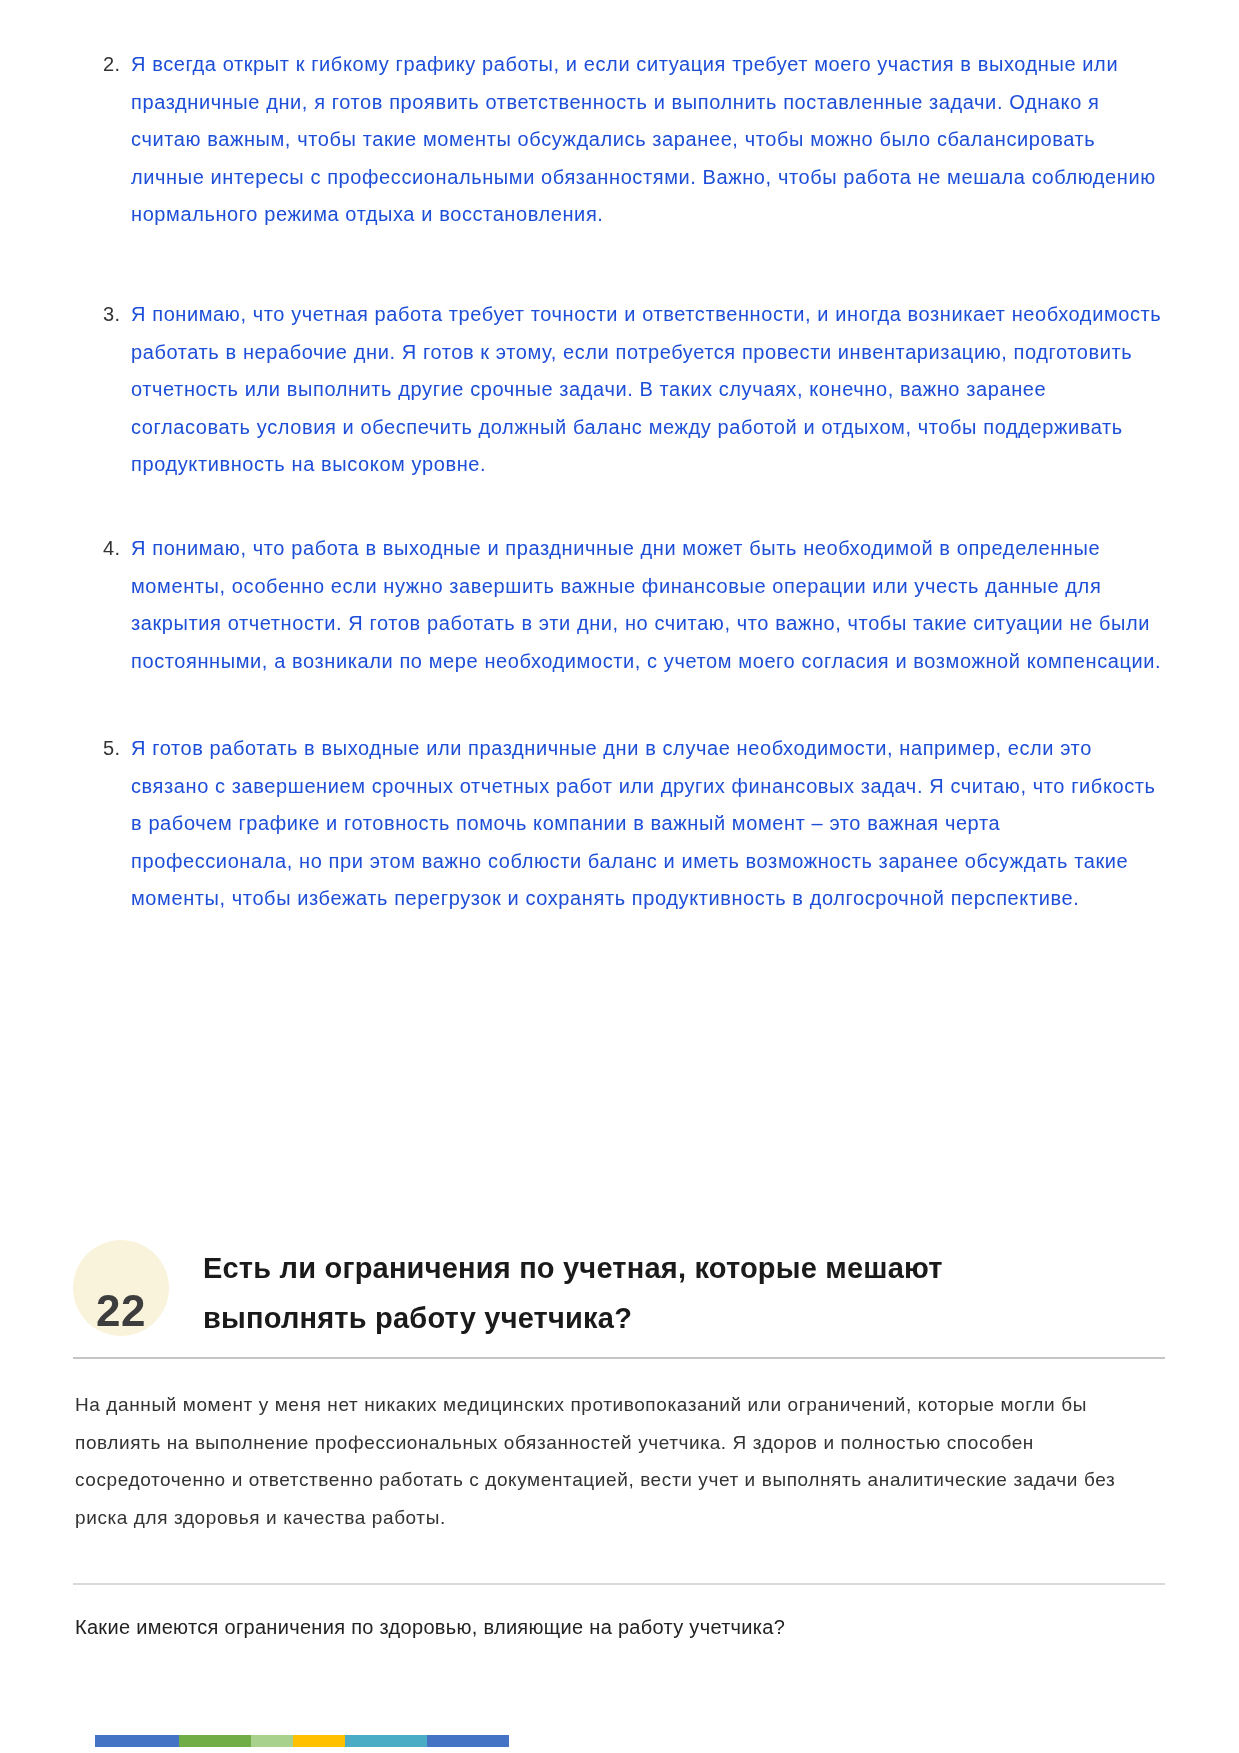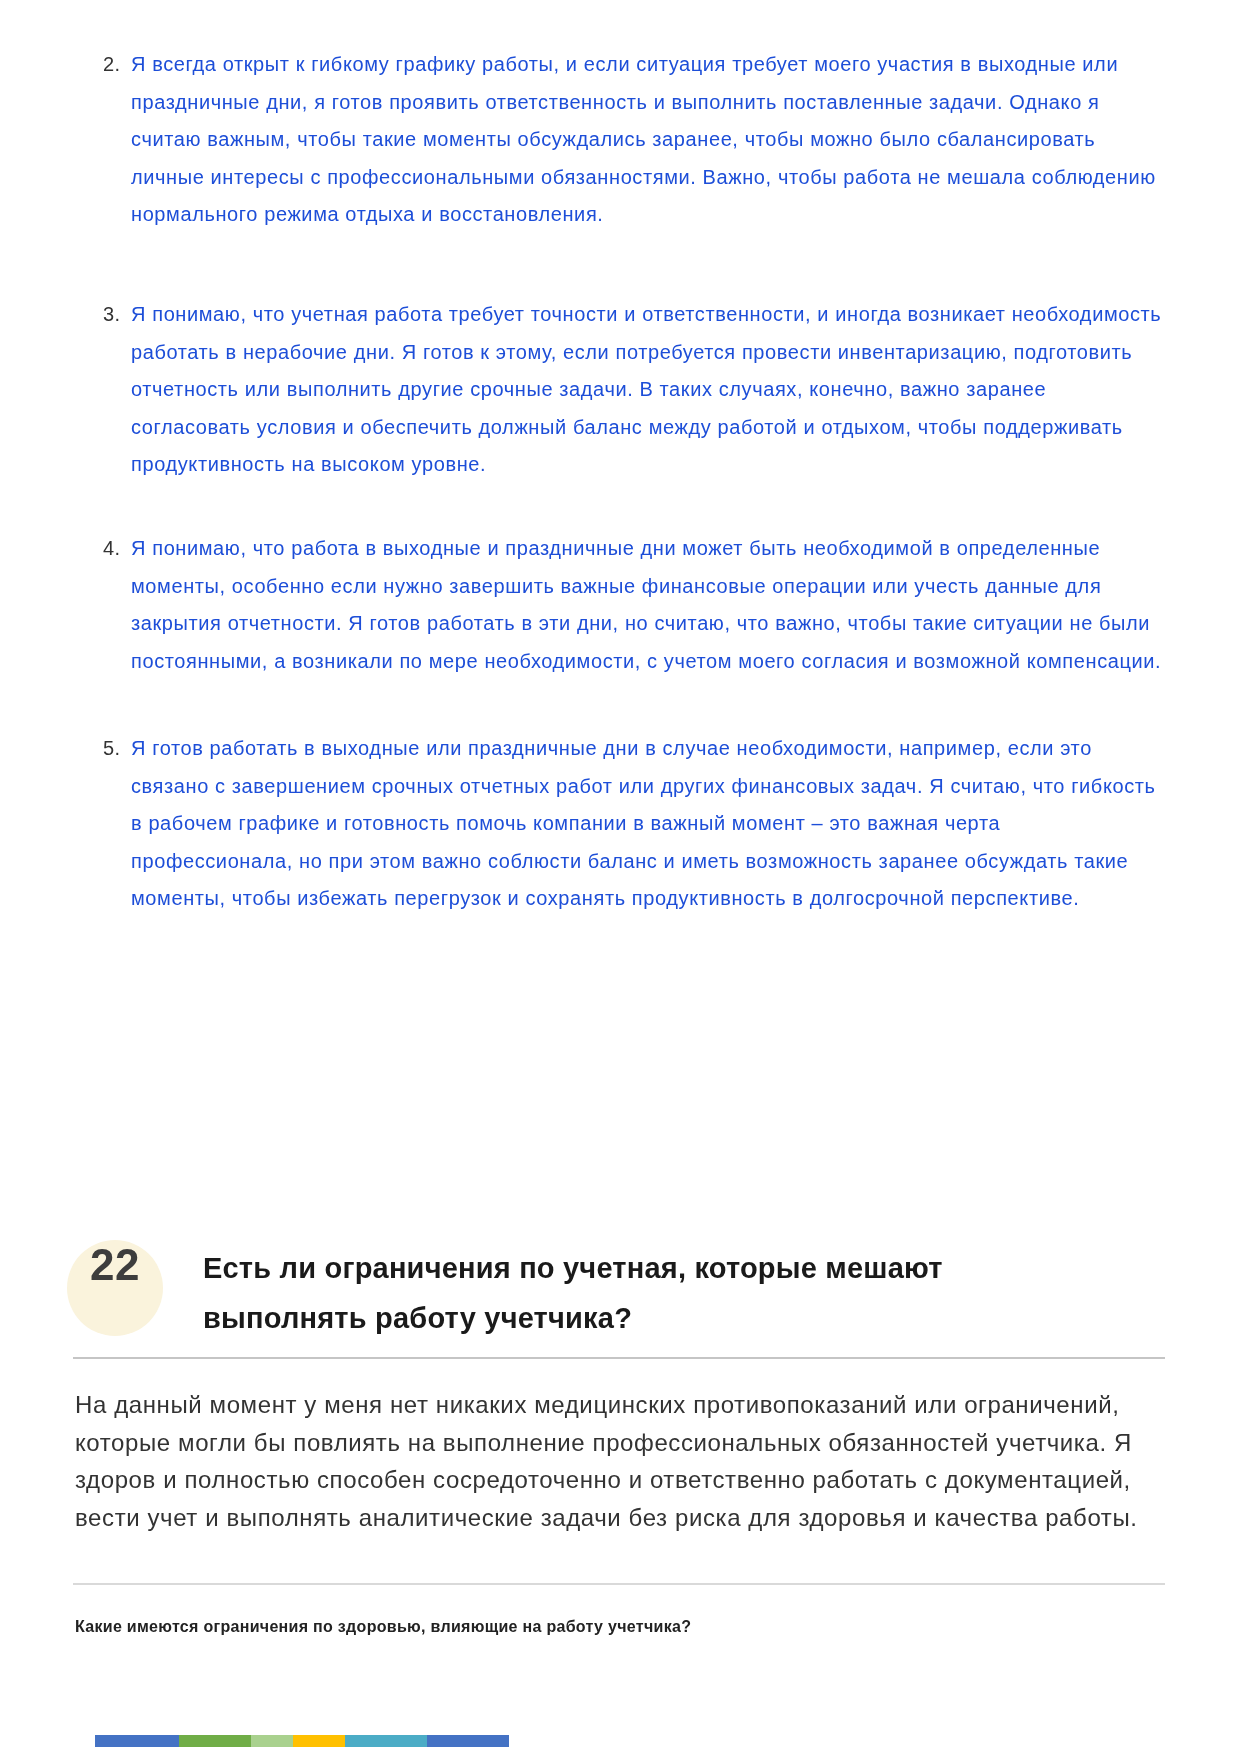--- a/index.html
+++ b/index.html
@@ -34,27 +34,27 @@
   .li-text {
     flex: 1 1 auto;
     font-size: 20px;
     line-height: 37.5px;
     letter-spacing: 0.6px;
     color: #1d4ed8;
   }
 
   
   .badge {
-    left: 67px;
+    left: 73px;
     top: 1240px;
     width: 96px;
     height: 96px;
     border-radius: 50%;
     display: flex;
-    align-items: flex-start;
+    align-items: flex-end;
     justify-content: center;
   }
   .badge-num {
     font-size: 44px;
     font-weight: 700;
     color: #3d3d3d;
     letter-spacing: 0.5px;
   }
   .section-title {
     left: 203px;
@@ -72,32 +72,32 @@
     width: 1092px;
     height: 2px;
   }
   .divider-1 { top: 1357px; background: #c5c5c5; }
   .divider-2 { top: 1583px; background: #d9d9d9; }
 
   .answer-par {
     left: 75px;
     top: 1386px;
     width: 1090px;
-    font-size: 24px;
+    font-size: 19px;
     line-height: 37.5px;
     letter-spacing: 0.6px;
     color: #333333;
   }
 
   .sub-question {
     left: 75px;
     top: 1612px;
     width: 1090px;
-    font-size: 16px;
-    font-weight: 700;
+    font-size: 20px;
+    font-weight: 400;
     line-height: 30px;
     letter-spacing: 0.3px;
     color: #222222;
   }
 
   
   .bottom-strip {
     left: 95px;
     top: 1735px;
     height: 12px;

